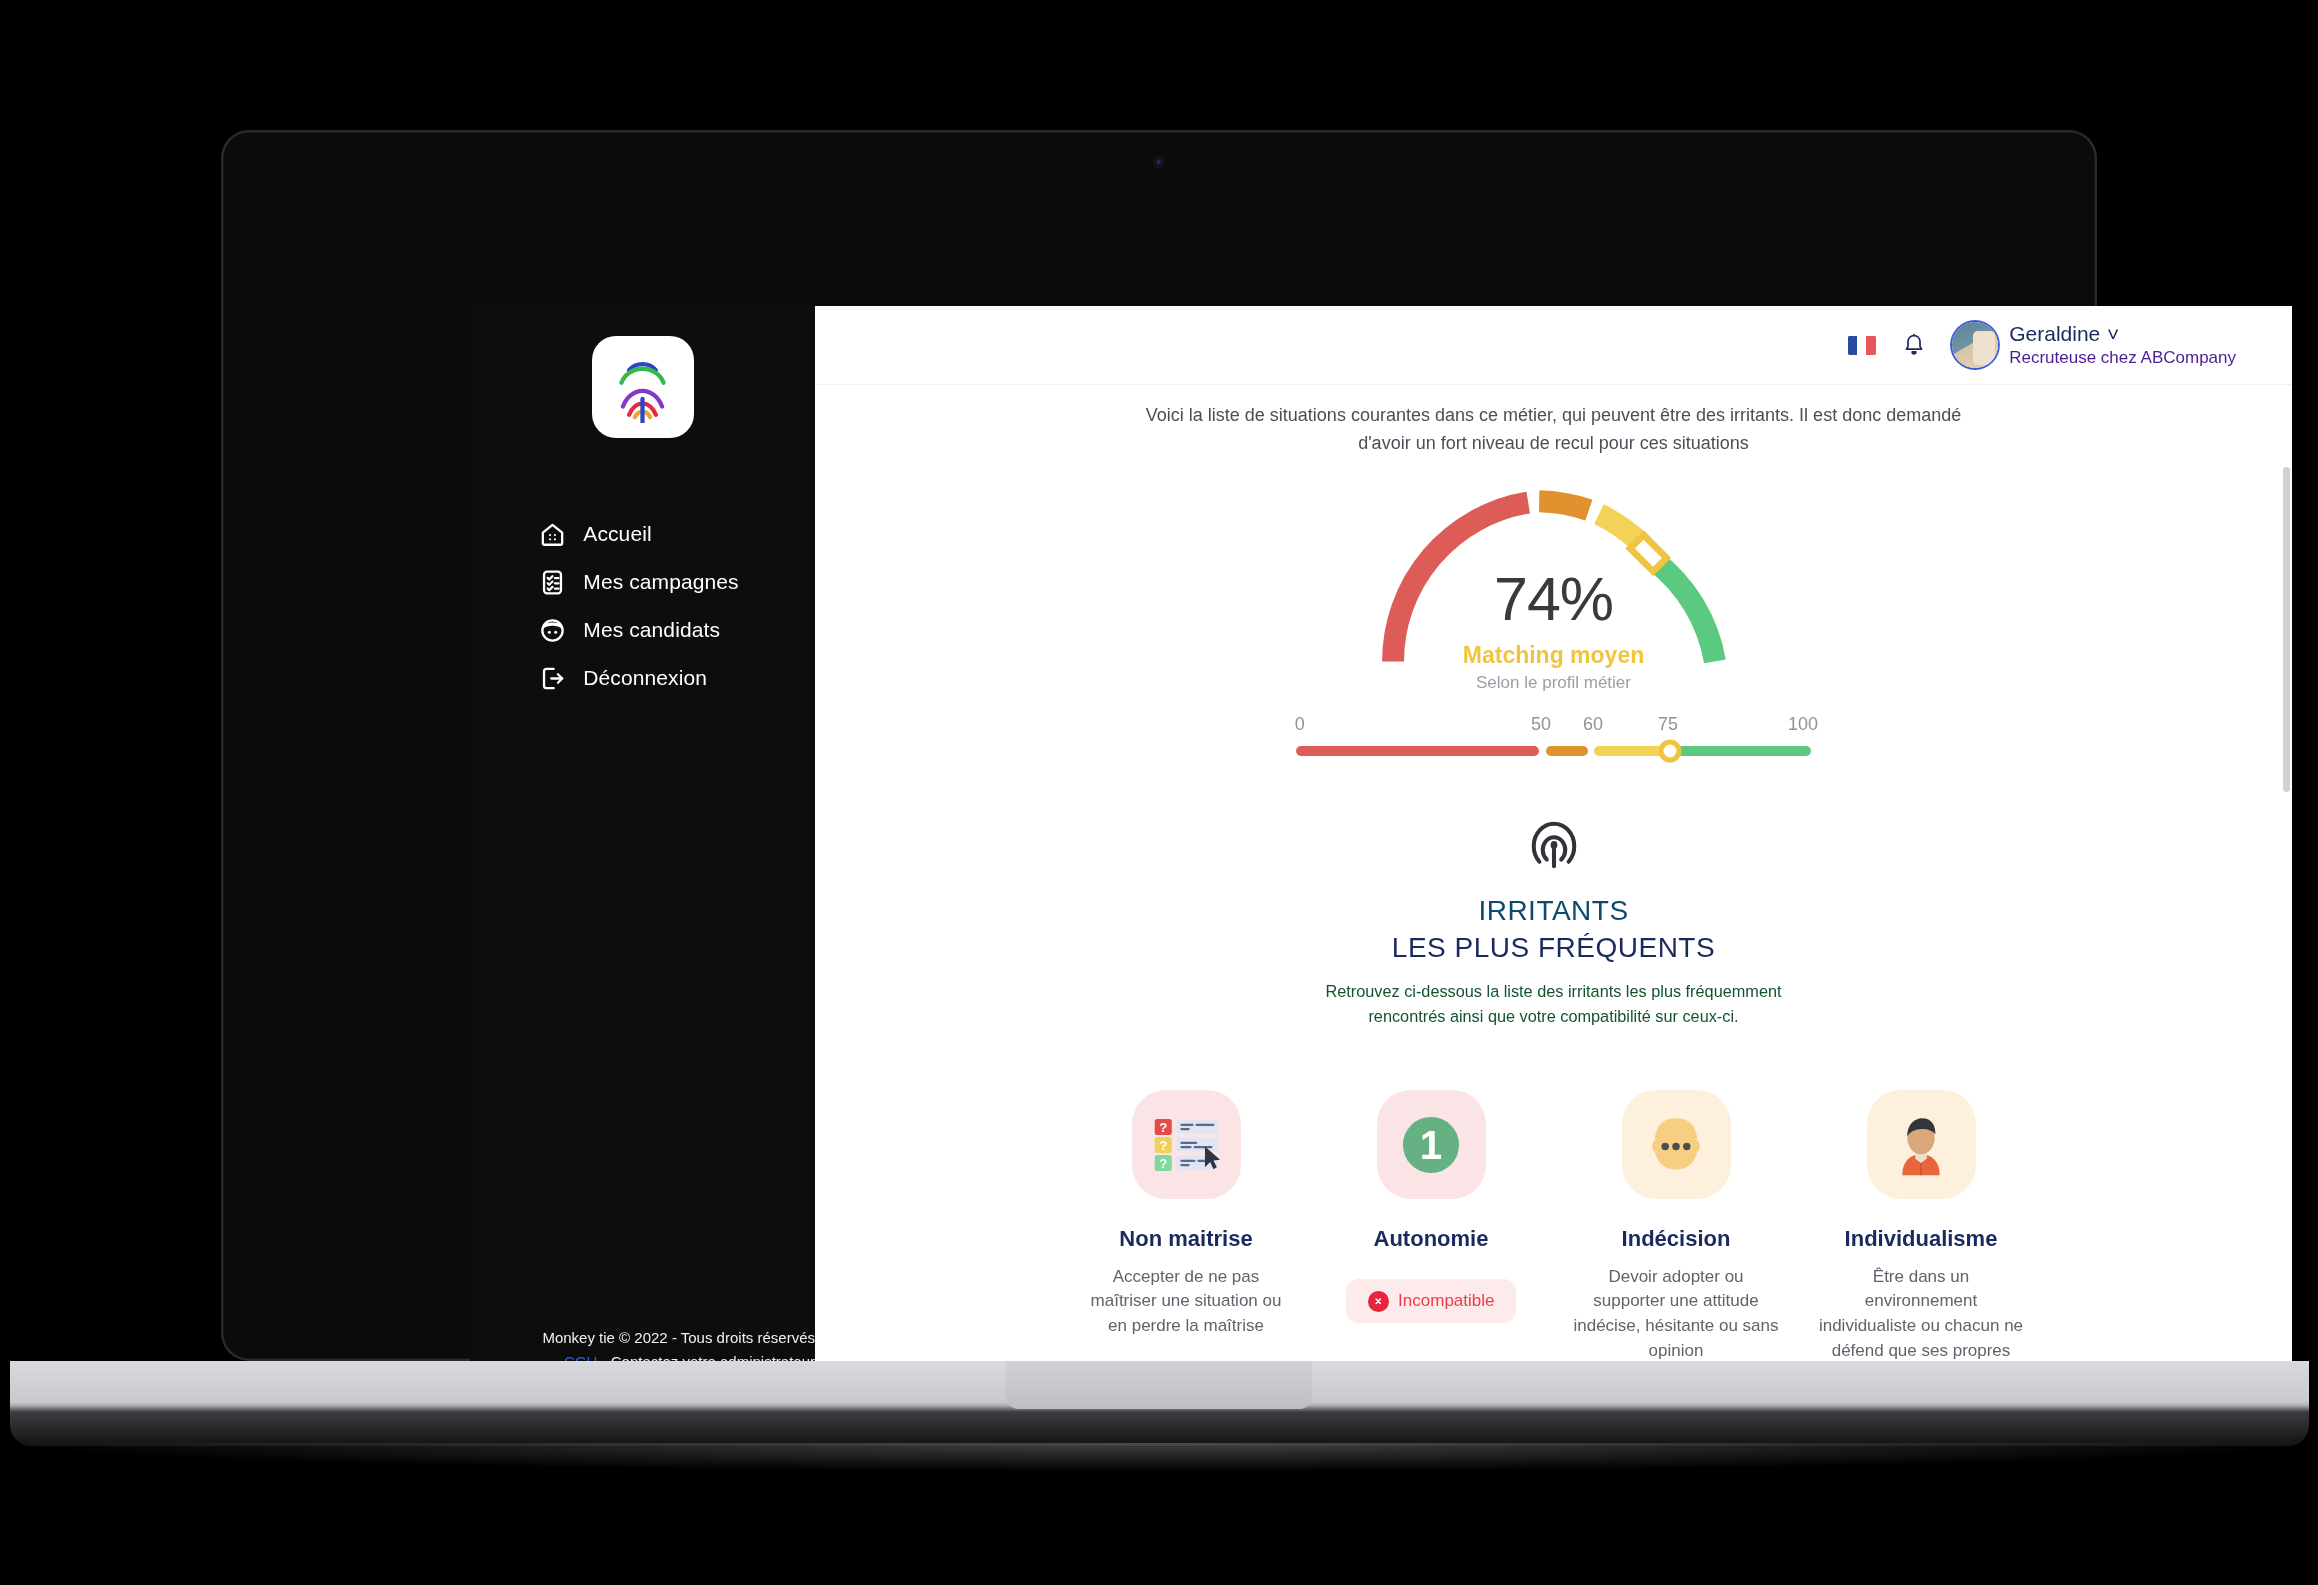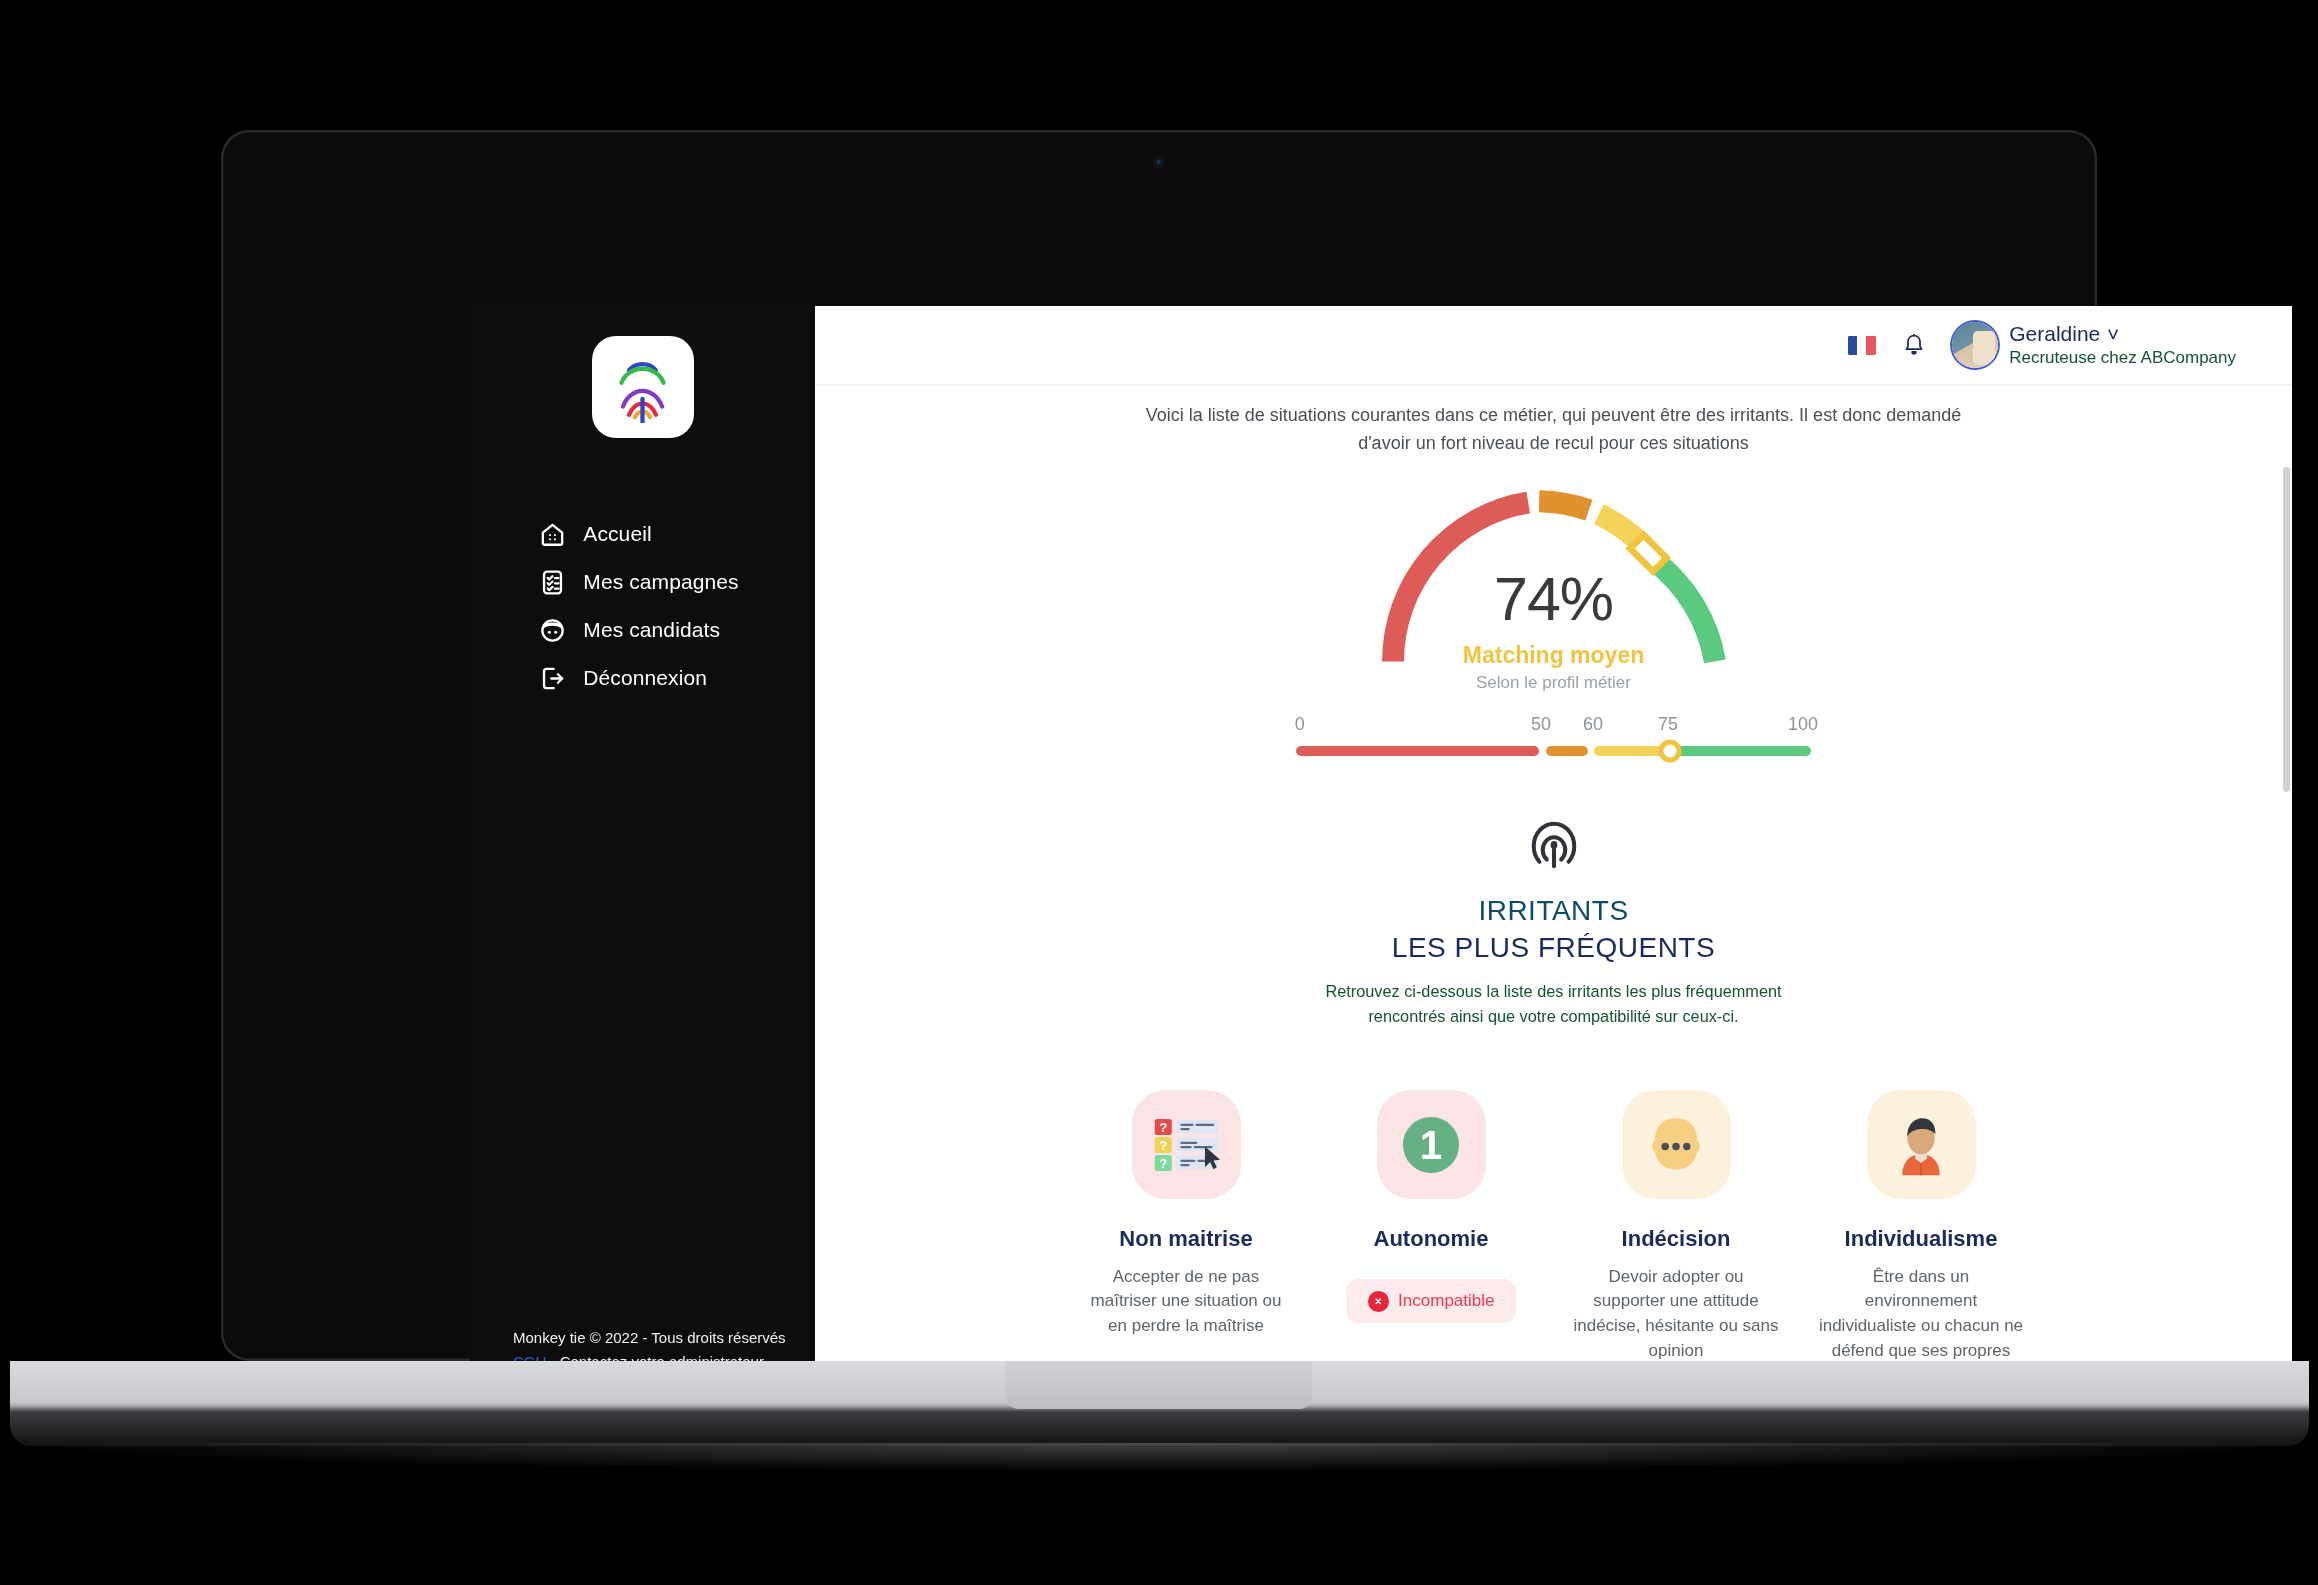--- a/index.html
+++ b/index.html
@@ -51,21 +51,21 @@
   
   .screen {
     position:absolute; left:249px; top:176px;
     width:1822px; height:1135px;
     background:#fff; overflow:hidden; display:flex;
   }
 
   
   .sidebar {
     width:345px; flex:0 0 345px; background:#0d0d0e;
-    position:relative; display:flex; flex-direction:column;
+    position:relative; display:flex; flex-direction:column;text-align:right;
   }
   .logo-tile{
     width:102px;height:102px;margin:30px auto 0;
     background:#fff;border-radius:24px;
     display:flex;align-items:center;justify-content:center;
   }
   .nav { margin-top:72px; }
   .nav-item{
     display:flex; align-items:center; gap:15.3px;
     padding:0 0 0 67px; height:48px; cursor:pointer;
@@ -92,21 +92,21 @@
   .avatar{
     width:46px;height:46px;border-radius:50%;
     background:linear-gradient(150deg,#5b8193 0%,#6d94a6 45%,#d9c3a5 46%,#e4d4bc 100%);
     box-shadow:0 0 0 1.9px #3b5bdb; overflow:hidden; position:relative;
   }
   .avatar:after{
     content:""; position:absolute; right:2.9px; top:8.6px; width:22px;height:34px;
     background:#efe0cb; border-radius:4.8px;
   }
   .uname{ color:#1b2a5e; font-size:21px; display:flex; align-items:center; gap:6.7px; }
-  .urole{ color:#14532d; font-size:17px; margin-top:1.9px; }
+  .urole{ color:#4c1d95; font-size:17px; margin-top:1.9px; }
 
   .scroller{ position:relative; height:1057px; }
 
   .lead{
     text-align:center; color:#4a4f57; font-size:18px; line-height:1.55;
     padding:17px 220px 0; 
   }
 
   
   .gauge-wrap{ position:relative; width:364px; margin:22px auto 0; height:206px;text-decoration:underline; }

